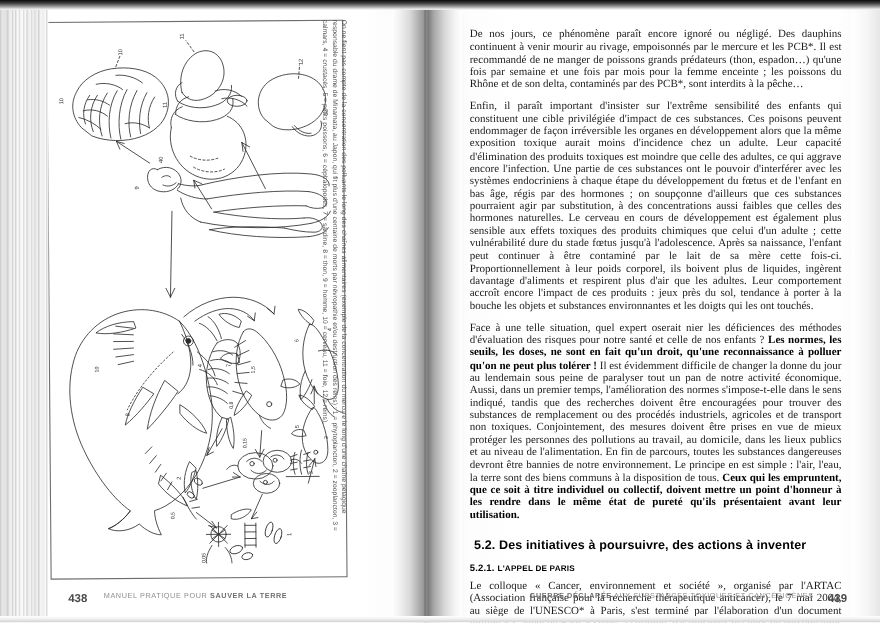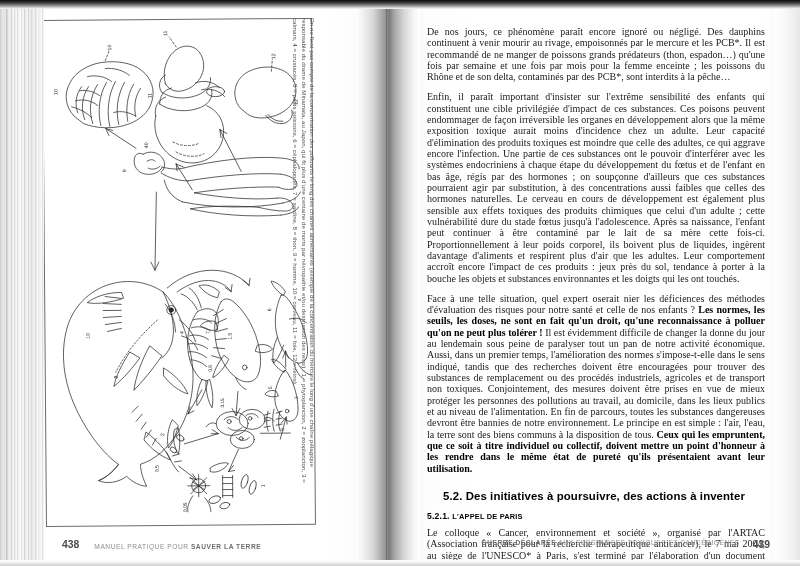--- a/index.html
+++ b/index.html
@@ -103,41 +103,41 @@
     text-align:justify;
     color:#1b1b1b;
     margin:0 0 8.5px 0;
     -webkit-font-smoothing:none;
   }
   .para b{font-family:"Liberation Serif",serif;font-weight:bold;color:#000;}
 
   h2.sec{
     font-family:"Liberation Sans",sans-serif;
     font-size:11.4px;font-weight:bold;color:#000;
-    margin:16px 0 9px 16px;letter-spacing:.1px;
+    margin:16px 0 9px 4px;letter-spacing:.1px;
   }
   h3.subsec{
     font-family:"Liberation Sans",sans-serif;
     font-size:8.6px;font-weight:bold;color:#000;
     margin:0 0 6px 0;letter-spacing:.2px;
   }
   h3.subsec .sc{font-size:7.4px;}
 
   
   .footer{
     position:absolute;bottom:16px;
     font-family:"Liberation Sans",sans-serif;
     color:#8e8e8e;font-size:6.6px;letter-spacing:.55px;
     white-space:nowrap;
   }
   .footer .pg{
     font-size:10.4px;font-weight:bold;color:#4a4a4a;letter-spacing:0;
   }
   .footer .strong{font-weight:bold;color:#6e6e6e;}
-  .footer-left{left:62px;display:flex;align-items:flex-end;gap:15px;}
+  .footer-left{left:62px;display:flex;align-items:flex-start;gap:15px;}
   .footer-right{right:30px;display:flex;align-items:flex-start;gap:13px;}
 
   .hairline-left{
     position:absolute;left:38px;top:8px;width:1px;height:552px;
     background:rgba(120,120,120,.35);
   }
 </style>
 </head>
 <body>
 

